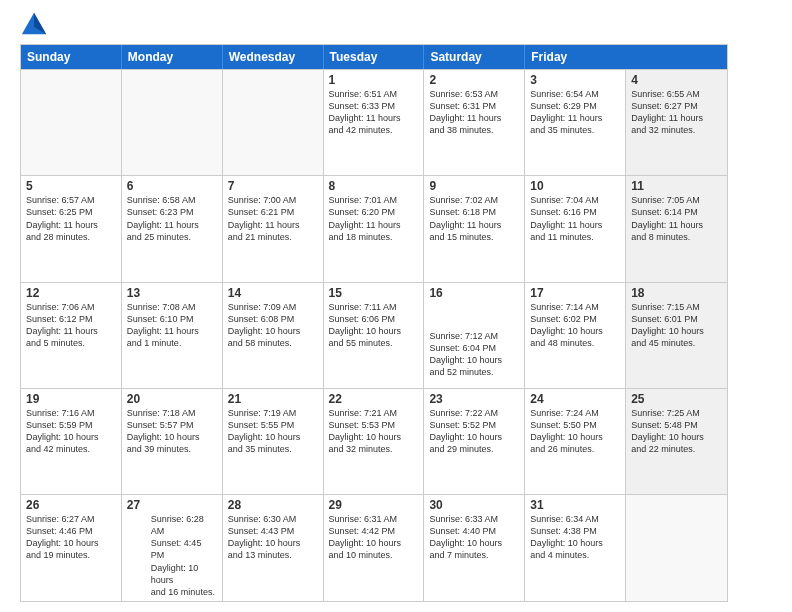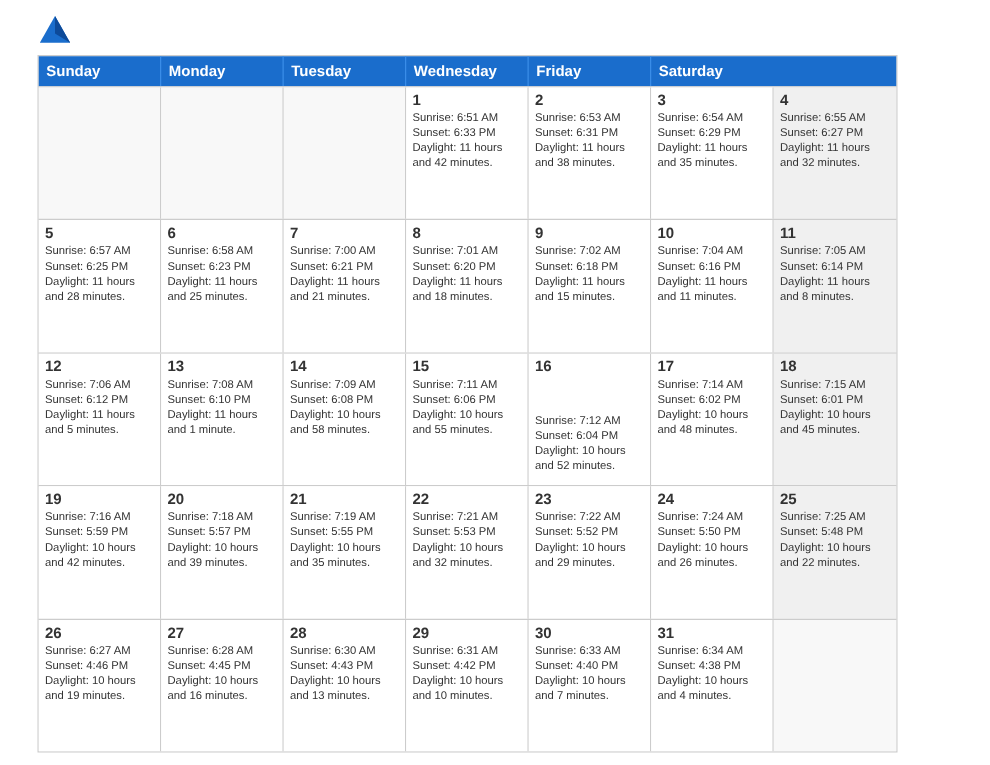--- a/index.html
+++ b/index.html
@@ -6,21 +6,21 @@
     body {
       font-family: Arial, sans-serif;
       background: #fff;
       width: 792px;
       height: 612px;
       overflow: hidden;
     }
     .page {
       width: 748px;
       height: 612px;
-      padding: 10px 30px;
+      padding: 10px 20px;
       display: flex;
       flex-direction: column;
     }
     .header {
       display: flex;
       justify-content: space-between;
       align-items: flex-start;
       margin-bottom: 6px;
     }
     .logo {
@@ -125,24 +125,24 @@
     <div class="title-block">
       <div class="month-title"></div>
       <div class="subtitle"></div>
     </div>
   </div>
 
   <div class="calendar">
     <div class="cal-header-row">
     <div class="cal-header-cell">Sunday</div>
         <div class="cal-header-cell">Monday</div>
+        <div class="cal-header-cell">Wednesday</div>
         <div class="cal-header-cell">Tuesday</div>
-        <div class="cal-header-cell">Wednesday</div>
+        <div class="cal-header-cell">Saturday</div>
         <div class="cal-header-cell">Friday</div>
-        <div class="cal-header-cell">Saturday</div>
       </div>
     <div class="cal-body">
     <div class="cal-row">
           <div class="cal-cell empty"></div>
           <div class="cal-cell empty"></div>
           <div class="cal-cell empty"></div>
           <div class="cal-cell">
             <span class="day-number">1</span>
             <div class="cell-text" style="white-space: pre-line;">Sunrise: 6:51 AM
 Sunset: 6:33 PM
@@ -327,21 +327,21 @@
         <div class="cal-row">
           <div class="cal-cell">
             <span class="day-number">26</span>
             <div class="cell-text" style="white-space: pre-line;">Sunrise: 6:27 AM
 Sunset: 4:46 PM
 Daylight: 10 hours
 and 19 minutes.</div>
           </div>
           <div class="cal-cell">
             <span class="day-number">27</span>
-            <div class="cell-text" style="white-space: pre-line;">Sunrise: 6:28 AM
+            <div class="cell-text" style="white-space: pre-line; margin-left: 24px;">Sunrise: 6:28 AM
 Sunset: 4:45 PM
 Daylight: 10 hours
 and 16 minutes.</div>
           </div>
           <div class="cal-cell">
             <span class="day-number">28</span>
             <div class="cell-text" style="white-space: pre-line;">Sunrise: 6:30 AM
 Sunset: 4:43 PM
 Daylight: 10 hours
 and 13 minutes.</div>

